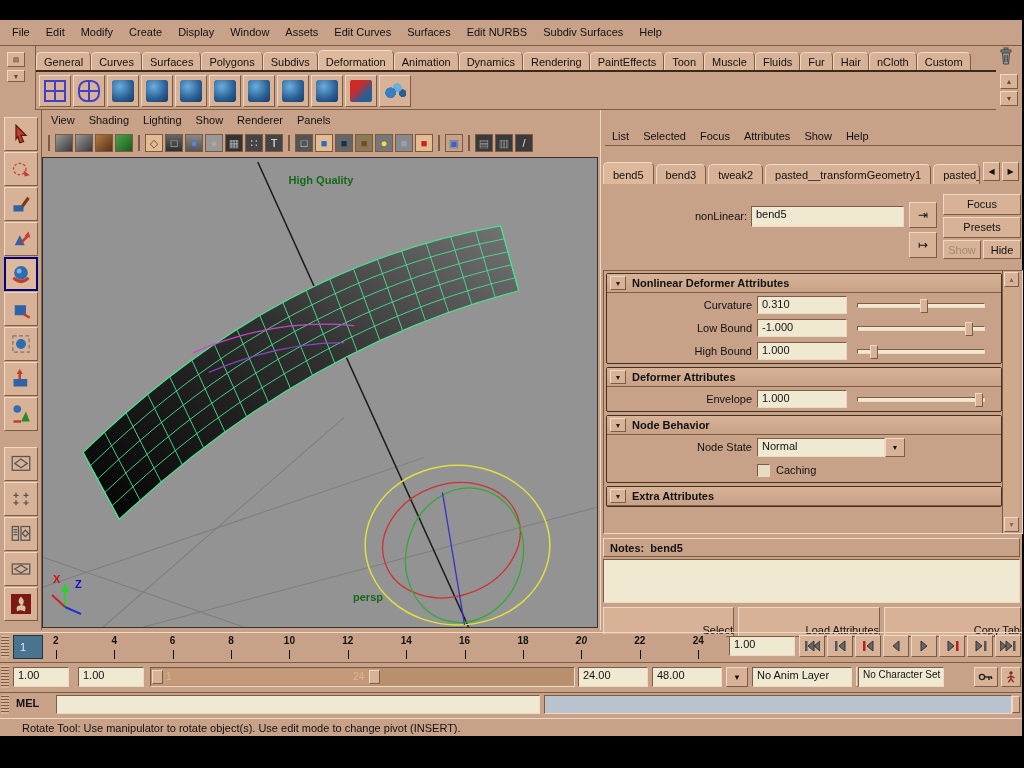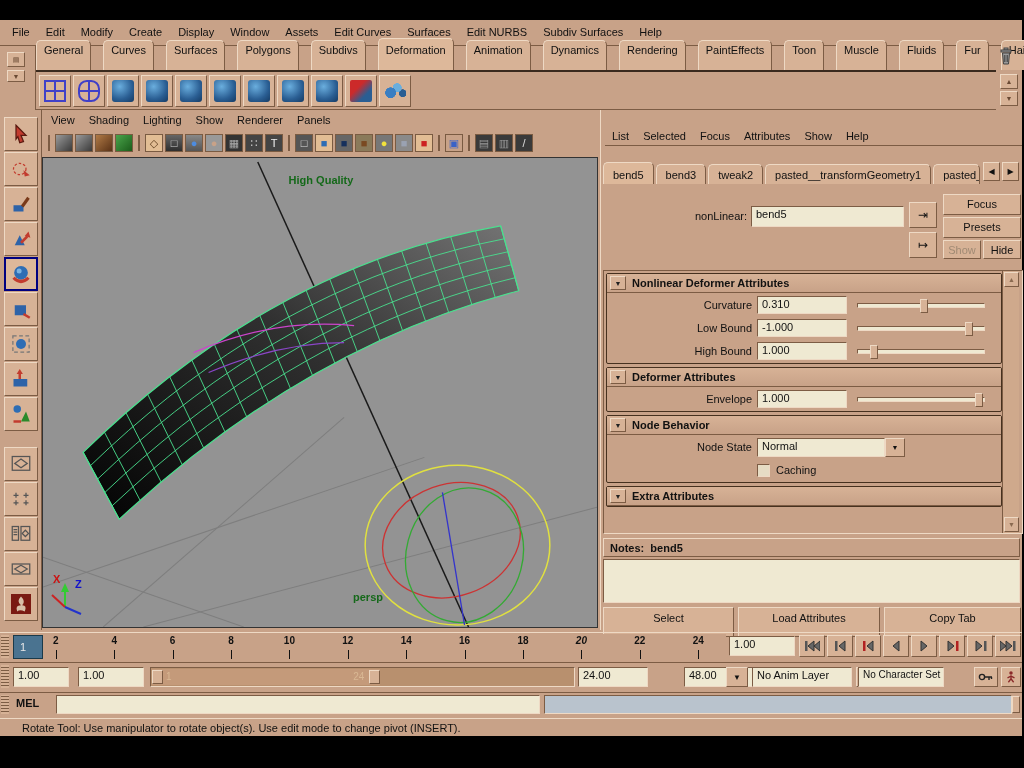--- a/index.html
+++ b/index.html
@@ -14,21 +14,21 @@
   .rz{border:1px solid;border-color:var(--hi) var(--lo) var(--lo) var(--hi)}
   .fld{background:var(--field);border:1px solid;border-color:var(--lo) var(--hi) var(--hi) var(--lo);
     padding:1px 4px;overflow:hidden;white-space:nowrap}
   
   #menubar{position:absolute;top:0;left:0;right:0;height:26px;padding:2px 4px;
     border-bottom:1px solid var(--lo)}
   .mi{display:inline-block;padding:4px 8px;cursor:default}
   
   #tabsrow{position:absolute;top:26px;left:36px;right:30px;height:24px;display:flex;align-items:flex-end}
   .stab{background:var(--btn);border:1px solid;border-color:var(--hi) var(--lo) var(--lo) var(--hi);
-    border-bottom:none;border-radius:5px 5px 0 0;padding:3px 7px 14px;margin-right:12px;white-space:nowrap}
+    border-bottom:none;border-radius:5px 5px 0 0;padding:3px 7px 2px;margin-right:0;white-space:nowrap}
   .stab.active{background:var(--tab_active);padding-top:5px;font-weight:normal}
   #shelfrow{position:absolute;top:50px;left:36px;right:26px;height:40px;
     border-top:2px solid #3a2a1e;border-bottom:1px solid var(--lo);display:flex;align-items:center;padding-left:3px}
   .si{width:32px;height:32px;margin-right:2px;background:var(--btn);
     border:1px solid;border-color:var(--hi) var(--lo) var(--lo) var(--hi);display:flex;align-items:center;justify-content:center}
   .g{width:22px;height:22px}
   .g.wirebox{border:2px solid #4040c8;background:
     linear-gradient(#4040c8,#4040c8) 50% 0/2px 100% no-repeat,
     linear-gradient(#4040c8,#4040c8) 0 50%/100% 2px no-repeat}
   .g.wirecyl{border:2px solid #4040c8;border-radius:40%;background:
@@ -104,21 +104,21 @@
   .handle{position:absolute;top:-5px;width:8px;height:14px;background:var(--btn);
     border:1px solid;border-color:var(--hi) var(--lo) var(--lo) var(--hi)}
   .chk{width:13px;height:13px;background:#e6dcc4;border:1px solid;border-color:var(--lo) var(--hi) var(--hi) var(--lo);margin-right:6px}
   .dd{width:128px;height:19px}
   .dd-btn{width:20px;height:19px;background:var(--btn);display:flex;align-items:center;justify-content:center;font-size:7px;
     border:1px solid;border-color:var(--hi) var(--lo) var(--lo) var(--hi)}
   
   #ae-notes-h{position:absolute;top:428px;left:2px;right:2px;height:19px;padding:3px 6px;font-weight:bold;
     border:1px solid;border-color:var(--hi) var(--lo) var(--lo) var(--hi)}
   #ae-notes{position:absolute;top:449px;left:2px;right:2px;height:44px}
-  .fbtn{position:absolute;top:497px;height:30px;background:var(--btn);text-align:center;padding-top:4px}
+  .fbtn{position:absolute;top:497px;height:30px;background:var(--btn);text-align:right;padding-top:16px}
   
   #timeline{position:absolute;top:612px;left:0;right:0;height:28px;border-top:1px solid var(--hi)}
   .grip{position:absolute;left:1px;top:2px;bottom:2px;width:8px;
     background:repeating-linear-gradient(0deg,var(--btn) 0 2px,var(--lo) 2px 3px)}
   #tl-strip{position:absolute;left:12px;top:1px;width:714px;height:26px;background:var(--base);overflow:hidden}
   #tl-current{position:absolute;left:1px;top:1px;width:30px;height:24px;background:var(--frame_marker);
     color:#e8e8e8;padding:5px 0 0 6px;border:1px solid #1a3a4a}
   .tick-num{position:absolute;top:1px;transform:translateX(-50%);font-weight:bold;font-size:10px}
   .tick{position:absolute;bottom:1px;width:1px;height:9px;background:#111}
   #tl-time{position:absolute;left:729px;top:3px;width:66px;height:20px}
@@ -639,21 +639,21 @@
     <div class="rfld fld" style="left:78px;width:66px">1.00</div>
     <div id="range-trough">
       <div id="range-block">
         <div class="rhandle" style="left:0"></div>
         <span class="rlab" style="left:14px">1</span>
         <span class="rlab" style="right:16px">24</span>
         <div class="rhandle" style="right:0"></div>
       </div>
     </div>
     <div class="rfld fld" style="left:578px;width:70px">24.00</div>
-    <div class="rfld fld" style="left:684px;width:70px">48.00</div>
+    <div class="rfld fld" style="left:652px;width:70px">48.00</div>
     <div class="ddown" style="left:726px">▼</div>
     <div class="rfld fld" style="left:752px;width:100px">No Anim Layer</div>
     <div class="ddown" style="left:856px">▼</div>
     <div class="rfld fld" style="left:858px;width:86px;font-size:10px">No Character Set</div>
     <div class="ricon" style="left:974px;width:24px">
       <svg width="16" height="12" viewBox="0 0 16 12">
           <circle cx="4" cy="6" r="2.6" fill="none" stroke="#222" stroke-width="1.4"></circle>
           <path d="M7 6h7M11 6v3M13.5 6v2" stroke="#222" stroke-width="1.4" fill="none"></path>
         </svg>
     </div>

